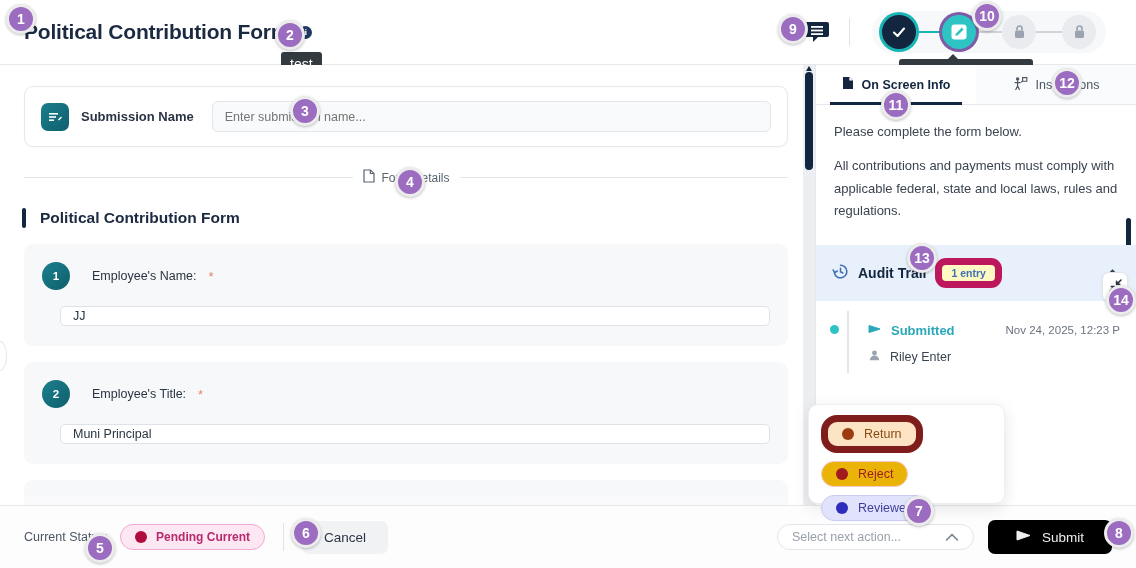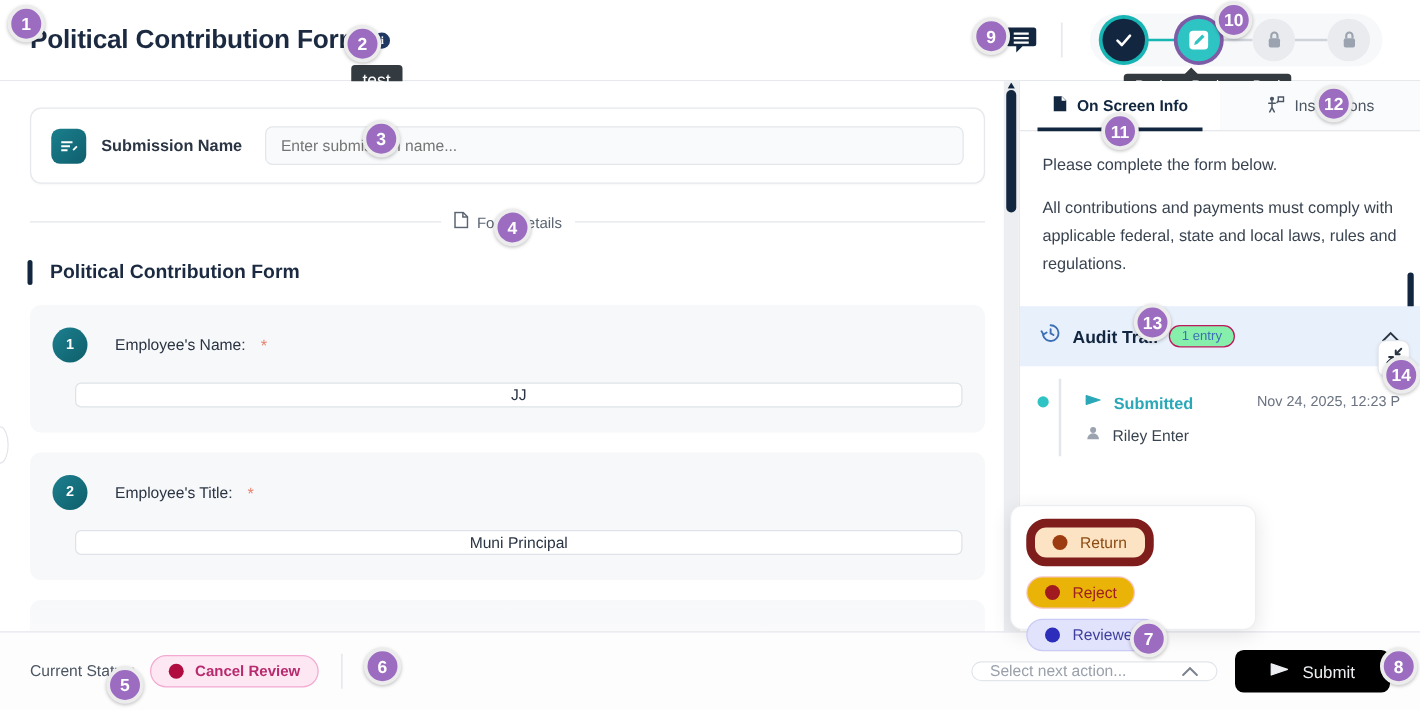--- a/index.html
+++ b/index.html
@@ -102,21 +102,20 @@
     font-size:11.5px; font-weight:bold; display:flex; align-items:center; justify-content:center;
     flex:none;
   }
   .field-label { margin-left: 22px; font-size: 12.5px; color:#2a3443; }
   .req { margin-left: 12px; color:#e8836f; font-size: 13px; }
   .field-input {
     margin-top: 16px; margin-left: 18px; width: calc(100% - 18px); height: 20px;
     border:1px solid #dfe3e8; border-radius:5px; background:#fff;
     font-size:12.5px; color:#2a3443; padding: 0 12px;
     font-family:"Liberation Sans", sans-serif;
-    text-align:center;
   }
   .field-card.partial { height: 40px; padding:0; overflow:hidden;
      background: linear-gradient(#f7f8fa,#fbfbfc); }
 
   
   .main-scroll-track {
     position:absolute; left: 803px; top: 65px; width: 12px; height: 440px; background:#eceef1;
   }
   .main-scroll-thumb {
     position:absolute; left: 805px; top: 72px; width: 8px; height: 98px;
@@ -151,22 +150,22 @@
     position:absolute; right: 5px; top: 113px; width: 5px; height: 50px;
     background:#12263f; border-radius:3px; cursor:pointer;
   }
 
   .audit-head {
     display:flex; align-items:center; gap:9px; padding: 13px 16px;
     background:#e8f0fb; cursor:pointer;
   }
   .audit-title { font-size: 14px; font-weight:bold; color:#12263f; }
   .audit-count {
-    font-size: 10.5px; color:#3d6fb4; background:#86efac; border:1px solid #be185d;
-    border-radius: 11px; padding: 2px 9px;
+    font-size: 10.5px; color:#3d6fb4; background:#fef9c3; border:7px solid #be185d;
+    border-radius: 11px; padding: 2px 9px; font-weight: bold;
   }
   .chev-up { margin-left:auto; color:#2a3443; font-size: 14px; }
 
   .audit-body { padding: 20px 16px 0 22px; position:relative; }
   .audit-line { position:absolute; left: 31px; top: 10px; width:2px; height: 62px; background:#e3e6ea; }
   .audit-dot {
     position:absolute; left: 14px; top: 24px; width: 9px; height: 9px; border-radius:50%;
     background:#2fc4c4;
   }
   .audit-entry { margin-left: 30px; }
@@ -215,21 +214,21 @@
   }
   .status-pill .bullet { width: 12px; height:12px; border-radius:50%; background:#b00c3f; }
   .foot-divider { width:1px; height:28px; background:#dfe2e7; margin-left: 18px; }
   .cancel-btn {
     margin-left: 18px; background:#f1f2f4; border:none; border-radius:7px;
     padding: 9px 22px; font-size:13.5px; color:#2a3443; cursor:pointer;
     font-family:"Liberation Sans", sans-serif;
   }
   .footer-right { margin-left:auto; display:flex; align-items:center; gap: 14px; padding-right: 24px; }
   .action-select {
-    width: 197px; height: 16px; border:1px solid #e2e5ea; border-radius: 18px;
+    width: 197px; height: 26px; border:1px solid #e2e5ea; border-radius: 18px;
     background:#fff; display:flex; align-items:center; padding: 0 14px;
     font-size:12.5px; color:#9aa1ab; cursor:pointer;
   }
   .action-select .chev { margin-left:auto; color:#7a838f; font-size: 13px; }
   .submit-btn {
     display:flex; align-items:center; gap: 10px;
     background:#000000; border:none; border-radius: 7px;
     padding: 9px 28px; font-size:13.5px; color:#eceef1; cursor:default;
     font-family:"Liberation Sans", sans-serif;
   }
@@ -452,23 +451,24 @@
     <div class="opt reviewed">
       <span class="bullet"></span>
       <span>Reviewed</span>
     </div>
   </div>
 
   <div class="footer">
     <div class="status-label">Current Status:</div>
     <div class="status-pill">
       <span class="bullet"></span>
-      <span>Cancel Review</span>
+      <span>Pending Current</span>
     </div>
     <div class="foot-divider"></div>
+    <button class="cancel-btn">Cancel</button>
 
     <div class="footer-right">
       <div class="action-select">
         <span>Select next action...</span>
         <span class="chev">
           <svg width="14" height="9" viewBox="0 0 14 9">
             <path d="M1.5 7 L7 1.6 L12.5 7" fill="none" stroke="#7a838f" stroke-width="1.6" stroke-linecap="round"></path>
           </svg>
         </span>
       </div>

